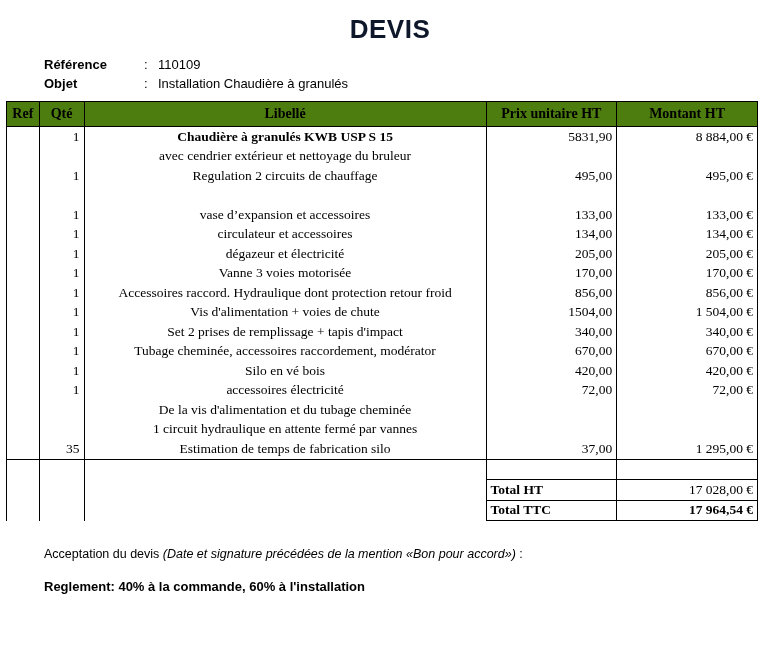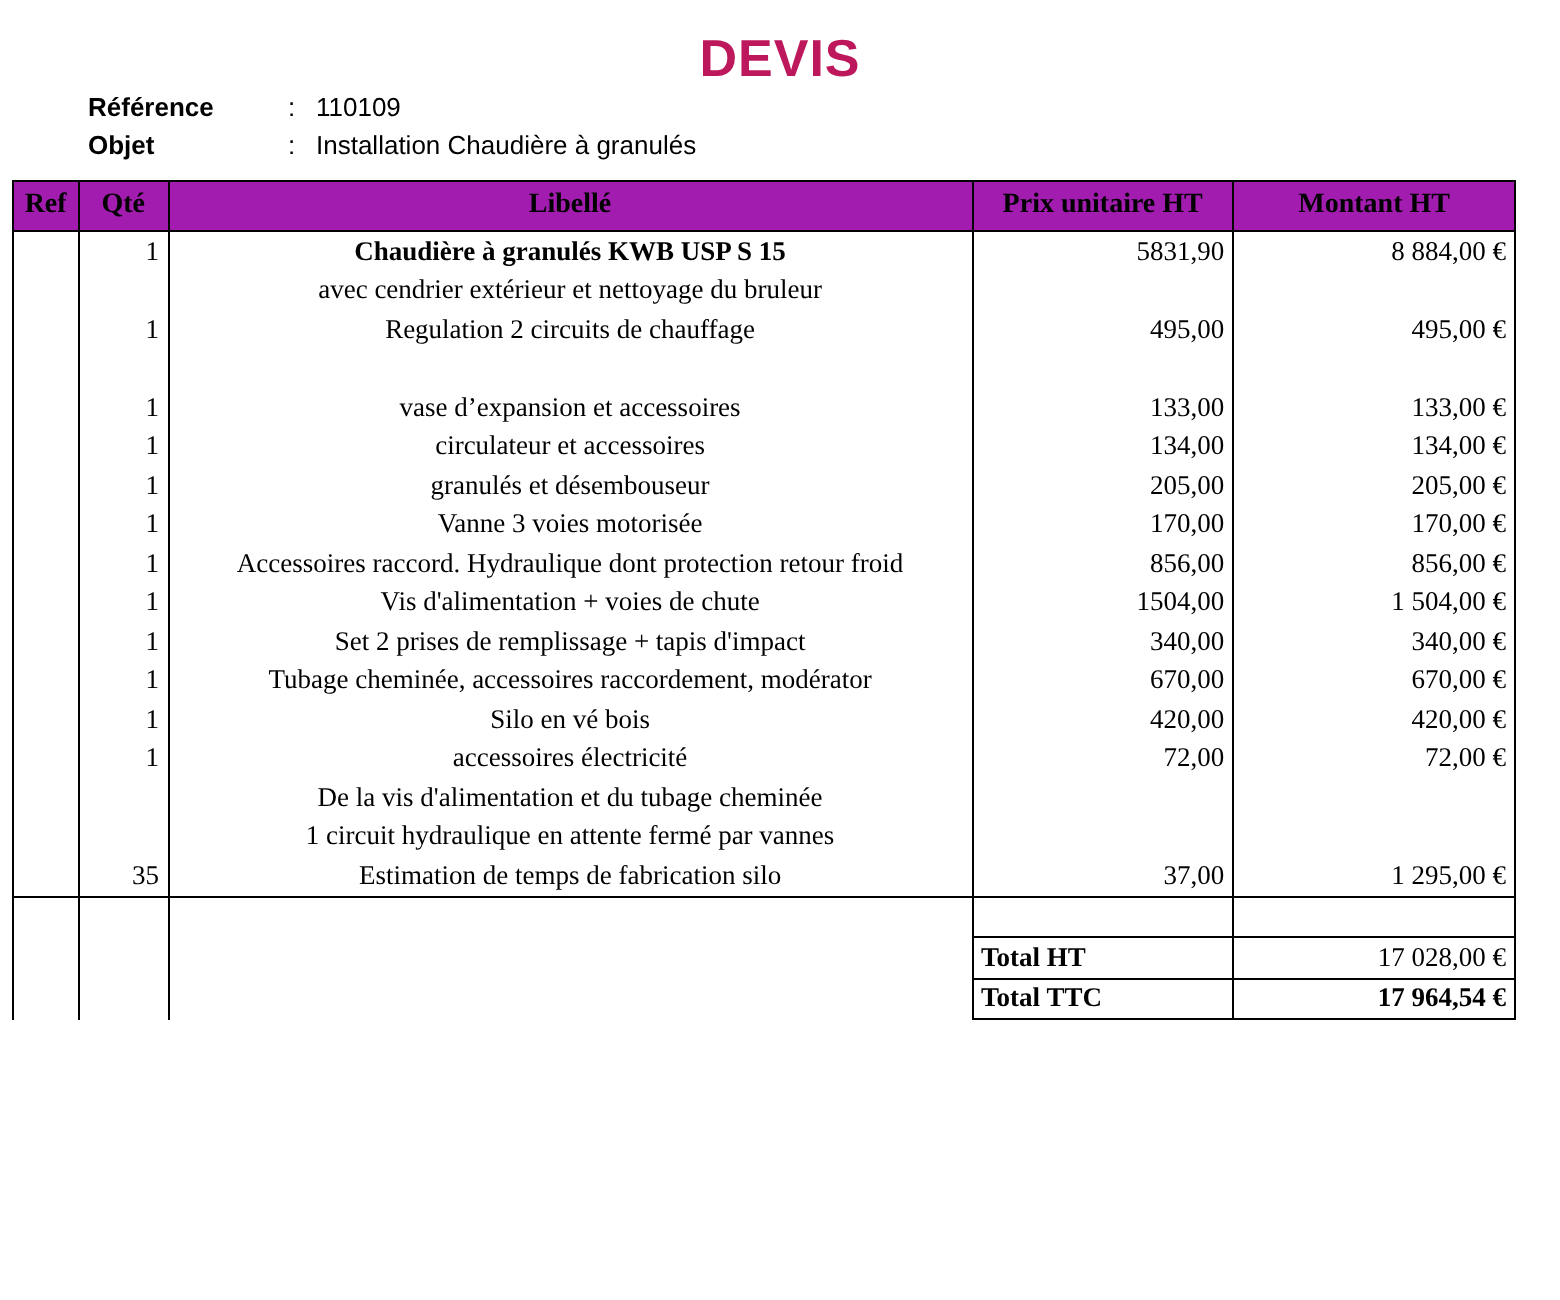--- a/index.html
+++ b/index.html
@@ -14,26 +14,26 @@
     color: #000000;
     overflow: hidden;
   }
   .page {
     position: relative;
     width: 780px;
     height: 650px;
   }
   .doc-title {
     text-align: center;
-    color: #be185d;
+    color: #0f172a;
     font-family: "Liberation Sans", sans-serif;
     font-weight: bold;
     font-size: 26px;
     letter-spacing: 0.5px;
-    margin: 14px 0 1px 0;
+    margin: 14px 0 12px 0;
   }
   .meta {
     margin-left: 44px;
     font-family: "Liberation Sans", sans-serif;
     font-size: 13px;
   }
   .meta-row {
     display: flex;
     align-items: baseline;
     margin-bottom: 4px;
@@ -50,21 +50,21 @@
   }
   table.devis {
     border-collapse: collapse;
     width: 752px;
     margin: 10px 0 0 6px;
     font-size: 13.5px;
     table-layout: fixed;
   }
   table.devis th {
     border: 1px solid #000;
-    background: #a21caf;
+    background: #4d7c0f;
     font-weight: bold;
     font-size: 14px;
     padding: 2px 4px;
     text-align: center;
     height: 20px;
   }
   table.devis td {
     border-left: 1px solid #000;
     border-right: 1px solid #000;
     padding: 0px 4px;
@@ -197,21 +197,21 @@
         <tr>
           <td class="c-ref"></td>
           <td class="c-qte">1</td>
           <td class="c-lib">circulateur et accessoires</td>
           <td class="c-pu">134,00</td>
           <td class="c-mt">134,00 €</td>
         </tr>
         <tr>
           <td class="c-ref"></td>
           <td class="c-qte">1</td>
-          <td class="c-lib">granulés et désembouseur</td>
+          <td class="c-lib">dégazeur et électricité</td>
           <td class="c-pu">205,00</td>
           <td class="c-mt">205,00 €</td>
         </tr>
         <tr>
           <td class="c-ref"></td>
           <td class="c-qte">1</td>
           <td class="c-lib">Vanne 3 voies motorisée</td>
           <td class="c-pu">170,00</td>
           <td class="c-mt">170,00 €</td>
         </tr>
@@ -297,14 +297,21 @@
         <tr>
           <td class="t-empty">&nbsp;</td>
           <td class="t-empty">&nbsp;</td>
           <td class="t-empty">&nbsp;</td>
           <td class="t-label bold">Total TTC</td>
           <td class="t-val bold">17 964,54 €</td>
         </tr>
       </tbody>
   </table>
 
+  <div class="footer">
+    <div class="accept">
+      <span>Acceptation du devis </span><span class="ital">(Date et signature précédées de la mention «Bon pour accord»)</span><span> :</span>
+    </div>
+    <div class="reglement">Reglement: 40% à la commande, 60% à l'installation</div>
+
+  </div>
 
 </div>
 
 </body></html>

